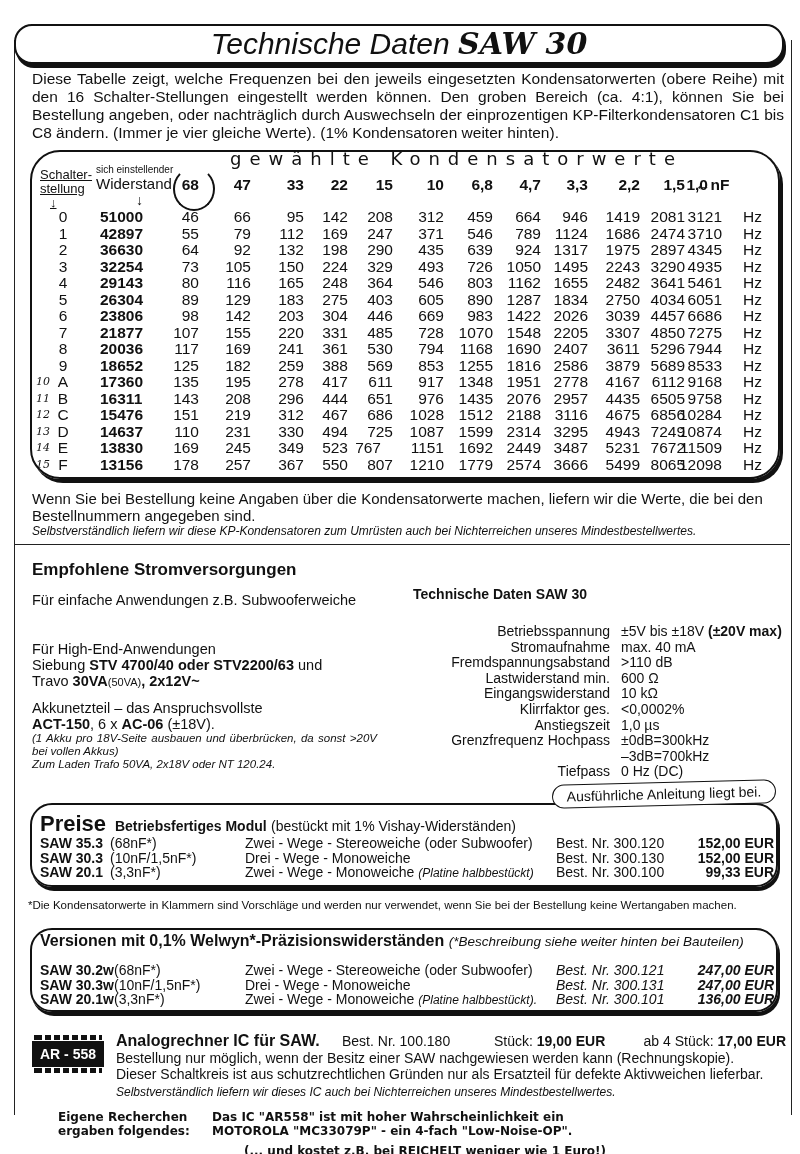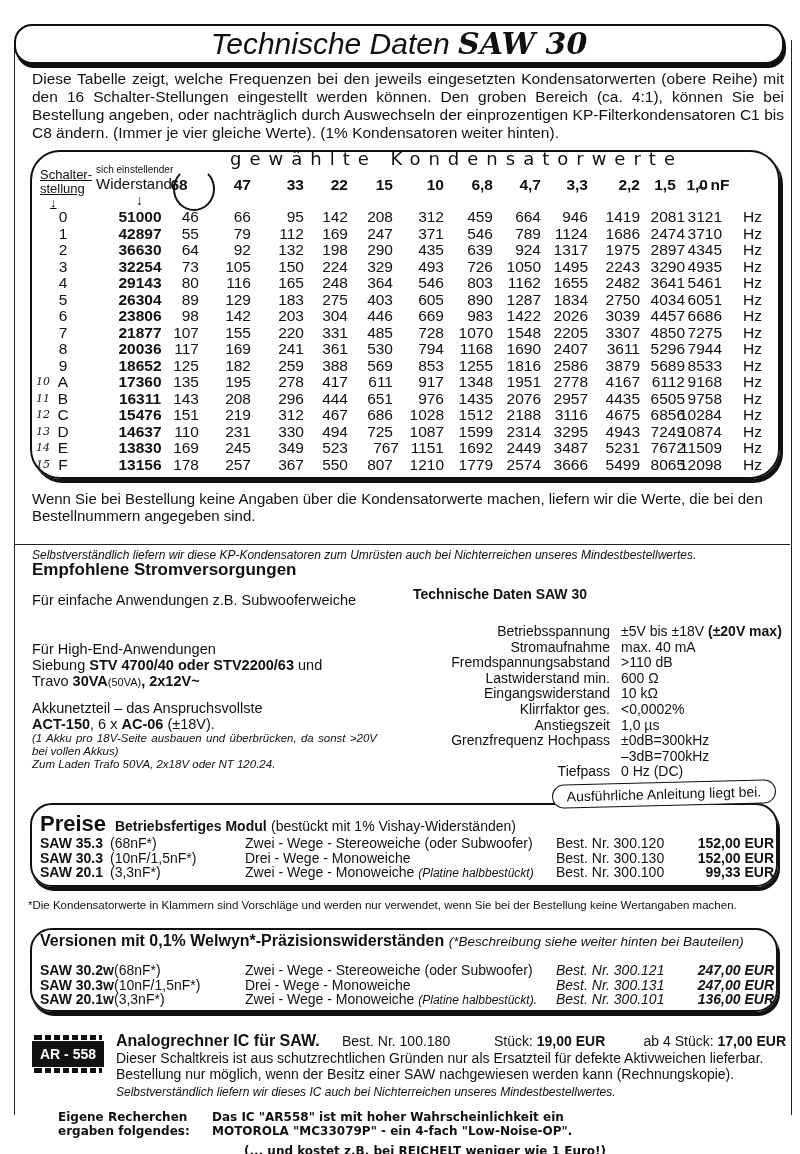--- a/index.html
+++ b/index.html
@@ -11,24 +11,24 @@
   .title-box .t b { font-family:"DejaVu Serif", serif; font-style:italic; font-weight:bold; }
   .intro { left:32px; top:70px; width:752px; font-size:15.5px; line-height:18px; text-align:justify; }
   .table-box { position:absolute; left:30px; top:150px; width:746px; height:325px; border:2px solid #111; border-radius:30px 30px 30px 30px; box-shadow:3px 4px 0 #111; }
   .gw { position:absolute; left:230px; top:148px; font-size:18px; letter-spacing:8px; font-family:"DejaVu Sans", sans-serif; }
   .hdr-small { font-size:12px; line-height:14px; }
   .cap { position:absolute; top:176px; font-size:15.5px; font-weight:bold; text-align:center; }
   .circle { position:absolute; left:173px; top:167px; width:38px; height:40px; border:2px solid #111; border-radius:50%; border-top-color:transparent; }
   .row { position:absolute; left:36px; width:740px; height:17px; font-size:15.5px; line-height:17px; }
   .cell { position:absolute; text-align:right; }
   .sw { position:absolute; left:20px; width:14px; text-align:center; }
-  .res { position:absolute; left:64px; width:80px; text-align:center; font-weight:bold; }
+  .res { position:absolute; left:64px; width:80px; text-align:left; font-weight:bold; }
   .hand { position:absolute; left:0; font-style:italic; font-size:11px; font-family:"DejaVu Serif", serif; }
   .note { left:32px; top:490px; width:752px; font-size:15px; line-height:17px; }
-  .note-i { left:32px; top:524px; font-size:12px; font-style:italic;margin-top:24px; }
+  .note-i { left:32px; top:524px; font-size:12px; font-style:italic; }
   .hr { position:absolute; left:14px; width:776px; height:0; border-top:1.5px solid #222; }
   .h2 { left:32px; top:560px; font-size:17px; font-weight:bold; }
   .ps { left:32px; font-size:14.5px; line-height:16px; }
   .psi { font-size:11.5px; font-style:italic; line-height:13px; }
   .td-h { left:413px; top:586px; font-size:14px; font-weight:bold; }
   .spec { position:absolute; font-size:14px; line-height:15.5px; }
   .spec-l { width:190px; text-align:right; left:420px; }
   .spec-v { left:621px; }
   .pill { position:absolute; left:552px; top:782px; width:222px; height:22px; border:1.5px solid #111; border-radius:12px; font-size:14px; line-height:22px; text-align:center; background:#fff; transform:rotate(-1.5deg); }
   .price-box { position:absolute; left:30px; top:803px; width:744px; height:80px; border:2px solid #111; border-radius:22px; box-shadow:2px 4px 0 #111; }
@@ -57,31 +57,31 @@
     <div>stellung</div>
   <div style="padding-left:10px">↓</div>
 </div>
 <div class="abs" style="left:96px;top:164px;">
   <div style="font-size:10px">sich einstellender</div>
   <div style="font-size:15px">Widerstand</div>
   <div style="padding-left:40px;font-size:14px">↓</div>
 </div>
 <div class="circle"></div>
 <div id="cap-headers">
-    <div class="cap" style="left: 159px; width: 40px; ">68</div>
+    <div class="cap" style="left: 159px; width: 40px; text-align: right;">68</div>
     <div class="cap" style="left: 211px; width: 40px; text-align: right;">47</div>
     <div class="cap" style="left: 264px; width: 40px; text-align: right;">33</div>
     <div class="cap" style="left: 308px; width: 40px; text-align: right;">22</div>
     <div class="cap" style="left: 353px; width: 40px; text-align: right;">15</div>
     <div class="cap" style="left: 404px; width: 40px; text-align: right;">10</div>
     <div class="cap" style="left: 453px; width: 40px; text-align: right;">6,8</div>
     <div class="cap" style="left: 501px; width: 40px; text-align: right;">4,7</div>
     <div class="cap" style="left: 548px; width: 40px; text-align: right;">3,3</div>
     <div class="cap" style="left: 600px; width: 40px; text-align: right;">2,2</div>
-    <div class="cap" style="left: 645px; width: 40px; ">1,5</div>
+    <div class="cap" style="left: 645px; width: 40px; text-align: right;">1,5</div>
     <div class="cap" style="left: 680px; width: 28px; text-align: right;">1,0</div>
   </div>
 <div class="cap" style="left:695px;">←nF</div>
 <div id="rows">
     <div class="row" style="top: 208px;">
       <span class="hand"></span>
       <span class="sw">0</span>
       <span class="res">51000</span>
       <span class="cell" style="left:113px;width:50px">46</span>
       <span class="cell" style="left:165px;width:50px">66</span>
@@ -332,21 +332,21 @@
       <span class="cell" style="left:706px;width:20px">Hz</span>
     </div>
     <div class="row" style="top: 439px;">
       <span class="hand">14</span>
       <span class="sw">E</span>
       <span class="res">13830</span>
       <span class="cell" style="left:113px;width:50px">169</span>
       <span class="cell" style="left:165px;width:50px">245</span>
       <span class="cell" style="left:218px;width:50px">349</span>
       <span class="cell" style="left:262px;width:50px">523</span>
-      <span class="cell" style="left:313px;width:50px">767</span>
+      <span class="cell" style="left:295px;width:50px">767</span>
       <span class="cell" style="left:358px;width:50px">1151</span>
       <span class="cell" style="left:407px;width:50px">1692</span>
       <span class="cell" style="left:455px;width:50px">2449</span>
       <span class="cell" style="left:502px;width:50px">3487</span>
       <span class="cell" style="left:554px;width:50px">5231</span>
       <span class="cell" style="left:599px;width:50px">7672</span>
       <span class="cell" style="left:636px;width:50px">11509</span>
       <span class="cell" style="left:706px;width:20px">Hz</span>
     </div>
     <div class="row" style="top: 455.5px;">
@@ -463,22 +463,22 @@
   </div>
 
 <div class="chip">AR - 558</div>
 <div class="abs" style="left:116px;top:1033px;width:670px;font-size:14px;line-height:16px;">
   <div style="position:relative;height:17px">
     <b style="font-size:16px">Analogrechner IC für SAW.</b>
     <span style="position:absolute;left:226px">Best. Nr. 100.180</span>
     <span style="position:absolute;left:378px"><span>Stück: </span><b>19,00 EUR</b></span>
     <span style="position:absolute;right:0"><span>ab 4 Stück: </span><b>17,00 EUR</b></span>
   </div>
+  <div>Bestellung nur möglich, wenn der Besitz einer SAW nachgewiesen werden kann (Rechnungskopie).</div>
   <div>Dieser Schaltkreis ist aus schutzrechtlichen Gründen nur als Ersatzteil für defekte Aktivweichen lieferbar.</div>
-  <div>Bestellung nur möglich, wenn der Besitz einer SAW nachgewiesen werden kann (Rechnungskopie).</div>
 </div>
 <div class="abs" style="left:116px;top:1085px;font-size:12px;font-style:italic">Selbstverständlich liefern wir dieses IC auch bei Nichterreichen unseres Mindestbestellwertes.</div>
 <div class="abs sans2" style="left:58px;top:1110px;font-size:12px;line-height:14px;font-weight:bold">
   <div>Eigene Recherchen</div>
     <div>ergaben folgendes:</div>
 </div>
 <div class="abs sans2" style="left:212px;top:1110px;font-size:12px;line-height:14px;font-weight:bold">
   <div>Das IC "AR558" ist mit hoher Wahrscheinlichkeit ein</div>
     <div>MOTOROLA "MC33079P" - ein 4-fach "Low-Noise-OP".</div>
   <div style="margin-top:6px;padding-left:32px">(... und kostet z.B. bei REICHELT weniger wie 1 Euro!)</div>

